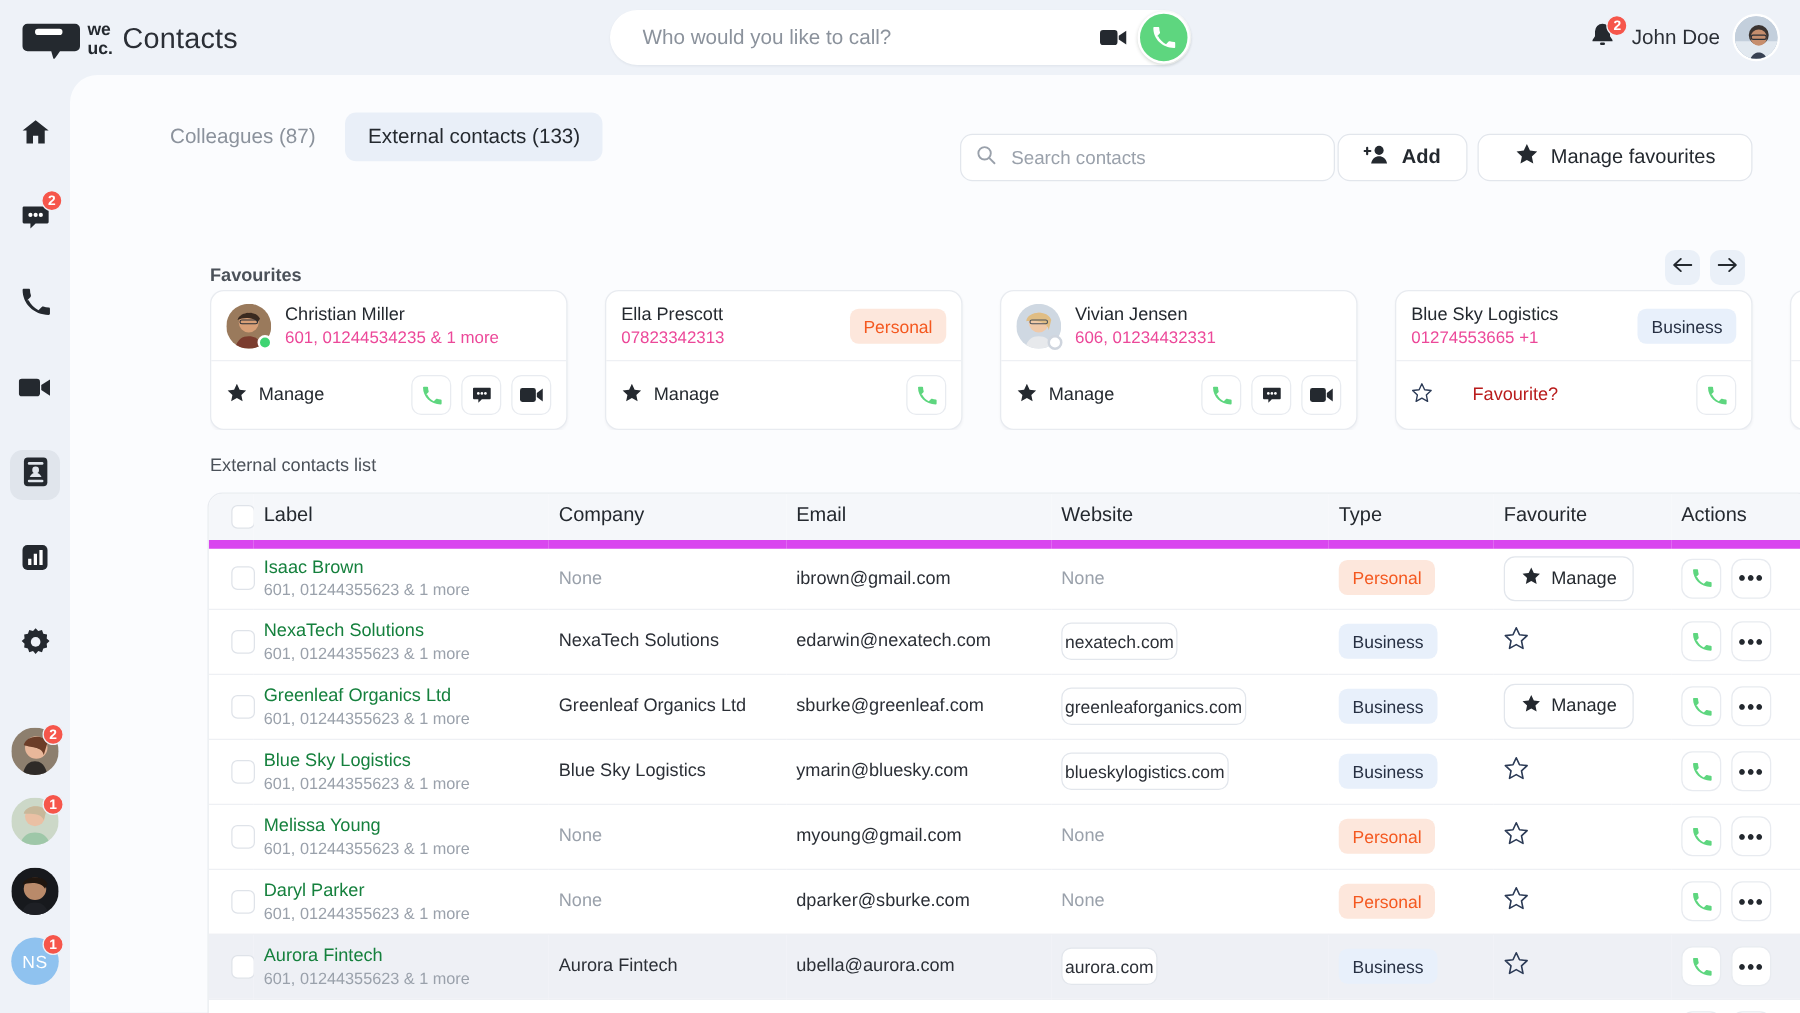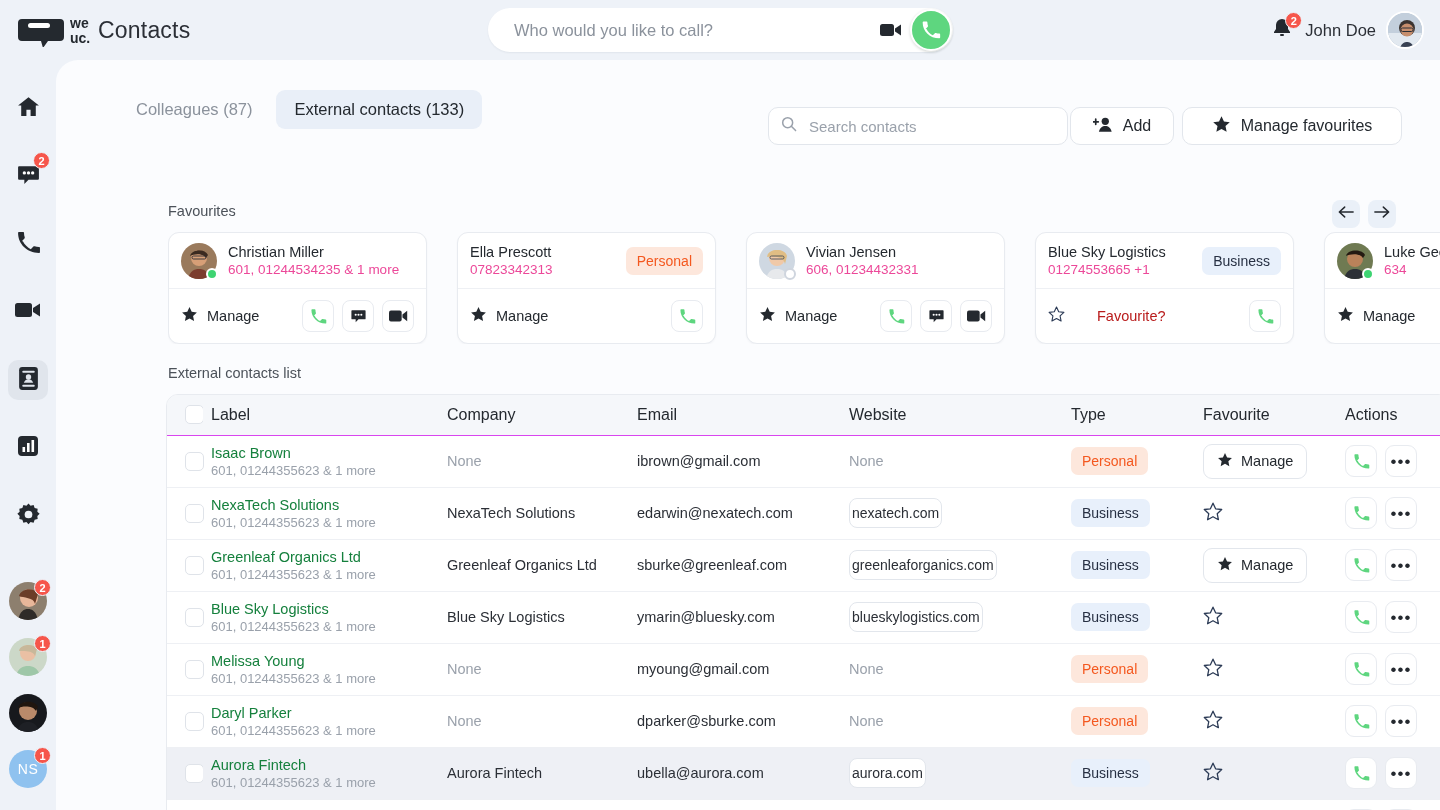--- a/index.html
+++ b/index.html
@@ -118,41 +118,41 @@
     font-size: 15px; color: #2b2f36; font-family: "Liberation Sans", sans-serif;
   }
   .search-box input::placeholder { color: #9aa1ab; }
 
   .tbtn {
     position: absolute; top: 25px; height: 38px;
     border: 1px solid #e2e6ec; border-radius: 10px; background: #fff;
     display: flex; align-items: center; justify-content: center; gap: 10px;
     font-size: 16px; color: #24292f; cursor: pointer; padding: 0 16px;
   }
-  .btn-add { left: 1014px; width: 104px; }
+  .btn-add { left: 1014px; width: 104px; font-weight: bold; }
   .btn-mfav { left: 1126px; width: 220px; }
 
   
   .sec-label {
     position: absolute; font-size: 14.5px; color: #4b5159;
   }
-  .fav-label { left: 112px; top: 143px; }
+  .fav-label { left: 112px; top: 153px; font-weight: bold; }
   .fav-nav { position: absolute; right: 44px; top: 140px; display: flex; gap: 8px; }
   .navbtn {
     width: 28px; height: 28px; border-radius: 8px; background: #eaf0f8;
     display: flex; align-items: center; justify-content: center; cursor: pointer;
   }
 
   .fav-strip {
     position: absolute; left: 112px; top: 172px;
     width: 1320px; height: 112px; display: flex; gap: 30px;
     overflow: hidden;
   }
   .fav-card {
-    width: 259px; flex: none; background: #fff;
+    width: 286px; flex: none; background: #fff;
     border: 1px solid #e8ebf0; border-radius: 11px;
     box-shadow: 0 1px 2px rgba(20,30,50,.04);
     display: flex; flex-direction: column;
   }
   .fc-top {
     height: 56px; display: flex; align-items: center; gap: 11px;
     padding: 0 12px; border-bottom: 1px solid #eef0f4;
   }
   .fc-av { width: 36px; height: 36px; border-radius: 50%; position: relative; flex: none; }
   .fc-av .pic { width: 36px; height: 36px; border-radius: 50%; overflow: hidden; display: block; }
@@ -189,21 +189,21 @@
   .list-label { left: 112px; top: 305px; }
   .table-wrap {
     position: absolute; left: 110px; top: 334px; width: 1284px; height: 476px;
     background: #fff; border: 1px solid #e8ebf0;
     border-radius: 12px; overflow: hidden;
   }
   table { width: 100%; border-collapse: collapse; table-layout: fixed; }
   thead th {
     background: #f5f7fa; text-align: left; font-weight: 400;
     font-size: 16px; color: #24292f; height: 40px; padding: 0 8px;
-    border-bottom: 1px solid #d946ef;
+    border-bottom: 7px solid #d946ef;
   }
   tbody td {
     height: 52px; padding: 0 8px; border-bottom: 1px solid #eef0f4;
     font-size: 14.5px; color: #2b2f36; vertical-align: middle;
   }
   tbody tr.sel td { background: #eef0f5; }
   .col-chk { width: 36px; padding-left: 18px !important; }
   .col-label { width: 236px; }
   .col-company { width: 190px; }
   .col-email { width: 212px; }

